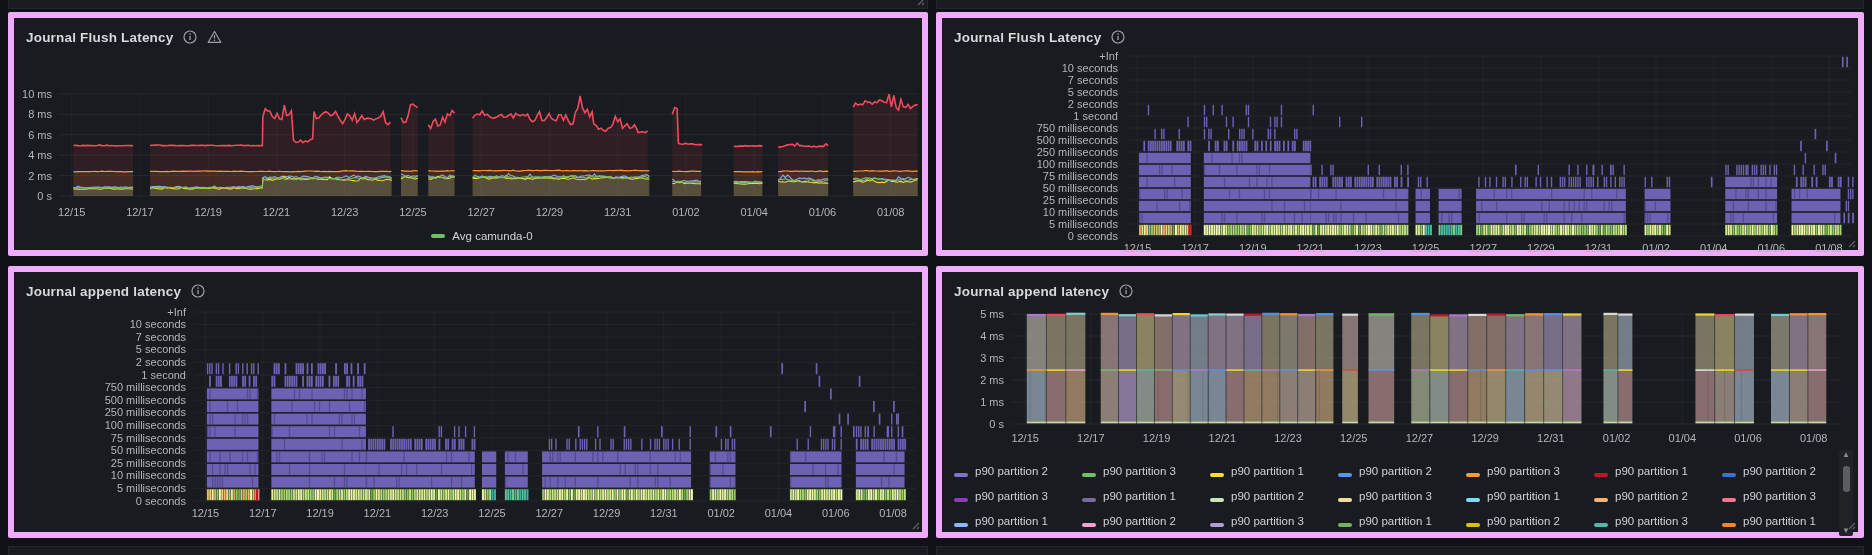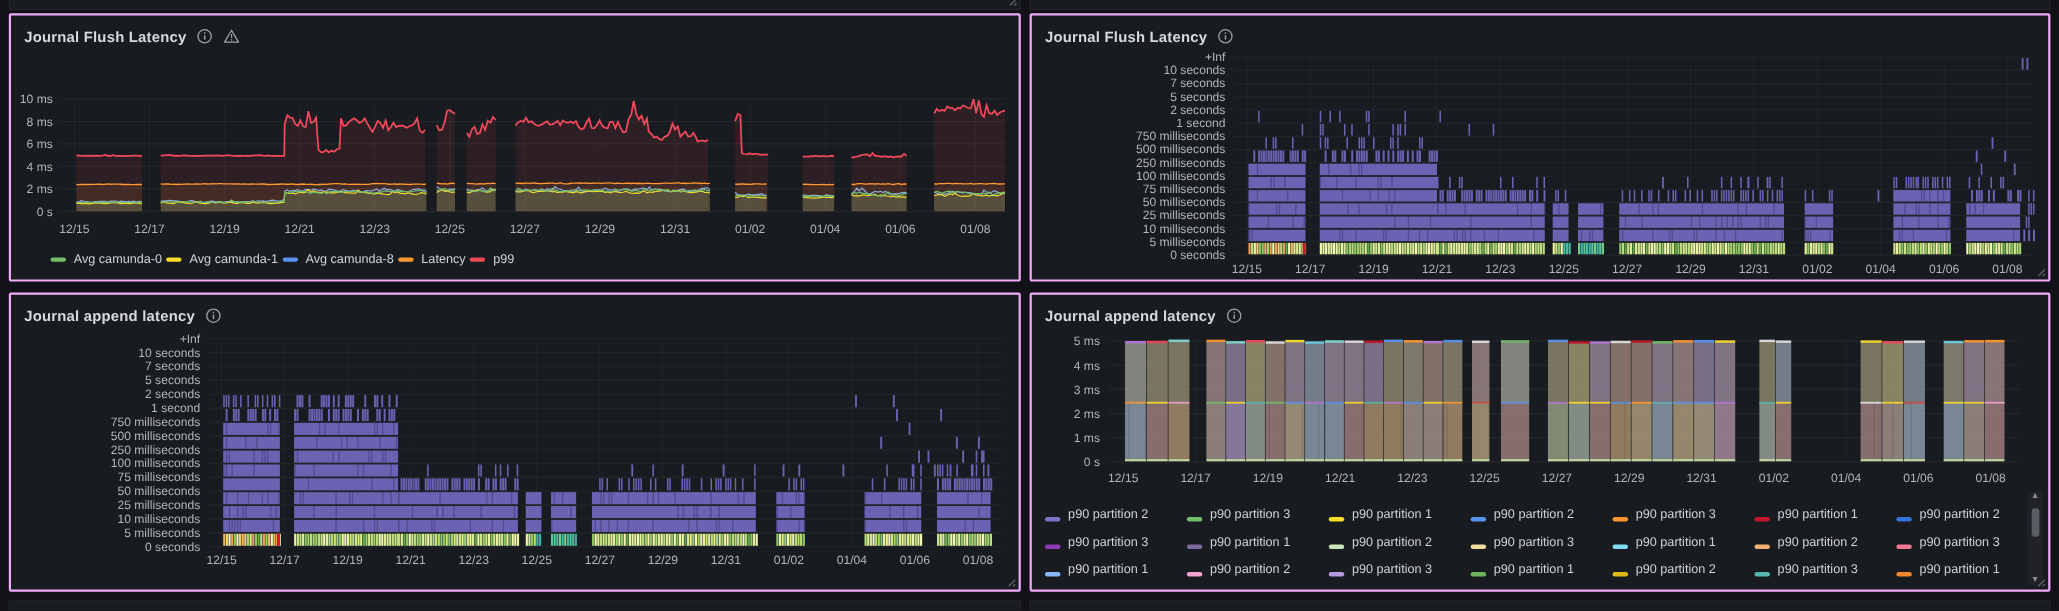--- a/index.html
+++ b/index.html
@@ -1,27 +1,27 @@
 <!DOCTYPE html>
 <html><head>
 <meta charset="utf-8">
 <style>
   html,body{margin:0;padding:0;background:#111217;}
   body{width:1872px;height:555px;position:relative;overflow:hidden;
        font-family:"Liberation Sans",sans-serif;}
-  .panel{position:absolute;background:#181b1f;border:2px solid #f0abfc;
+  .panel{position:absolute;background:#181b1f;border:6px solid #f0abfc;
          border-radius:2px;box-sizing:border-box;padding:0 8px 6px 8px;}
   .strip{position:absolute;background:#181b1f;border:1px solid #25272c;box-sizing:border-box;}
   .panel-header{display:flex;align-items:center;height:26px;padding:6px 2px 0 4px;gap:10px;}
   .panel-title{font-size:13.5px;font-weight:600;color:#d8d9da;letter-spacing:.2px;margin:0;}
   .picon{display:inline-flex;align-items:center;color:#9da0a6;}
   svg text{font-family:"Liberation Sans",sans-serif;}
   .axis-t{fill:#b2b6bc;font-size:11px;}
   .legend-row{display:flex;align-items:center;margin-top:4px;}
-  .legend-flush{gap:4px;padding-left:28px;height:18px;}
+  .legend-flush{gap:22px;padding-left:28px;height:18px;flex-direction:column;}
   .legend-p90 .li{width:129px;align-items:flex-end;}
   .legend-p90{height:21px;}
   .li{display:flex;align-items:center;gap:7px;cursor:pointer;}
   .sw{width:14px;height:4px;border-radius:2px;flex:none;}
   .lt{font-size:11.5px;color:#d0d2d6;white-space:nowrap;}
   .rz{position:absolute;right:2px;bottom:2px;}
   .sbar{position:absolute;width:14px;display:flex;flex-direction:column;
         align-items:center;justify-content:space-between;background:#202226;border-radius:2px;}
   .sb-ar{color:#888b90;font-size:8px;line-height:10px;cursor:pointer;}
   .sb-th{width:7px;height:26px;background:#5a5d63;border-radius:3px;position:absolute;

